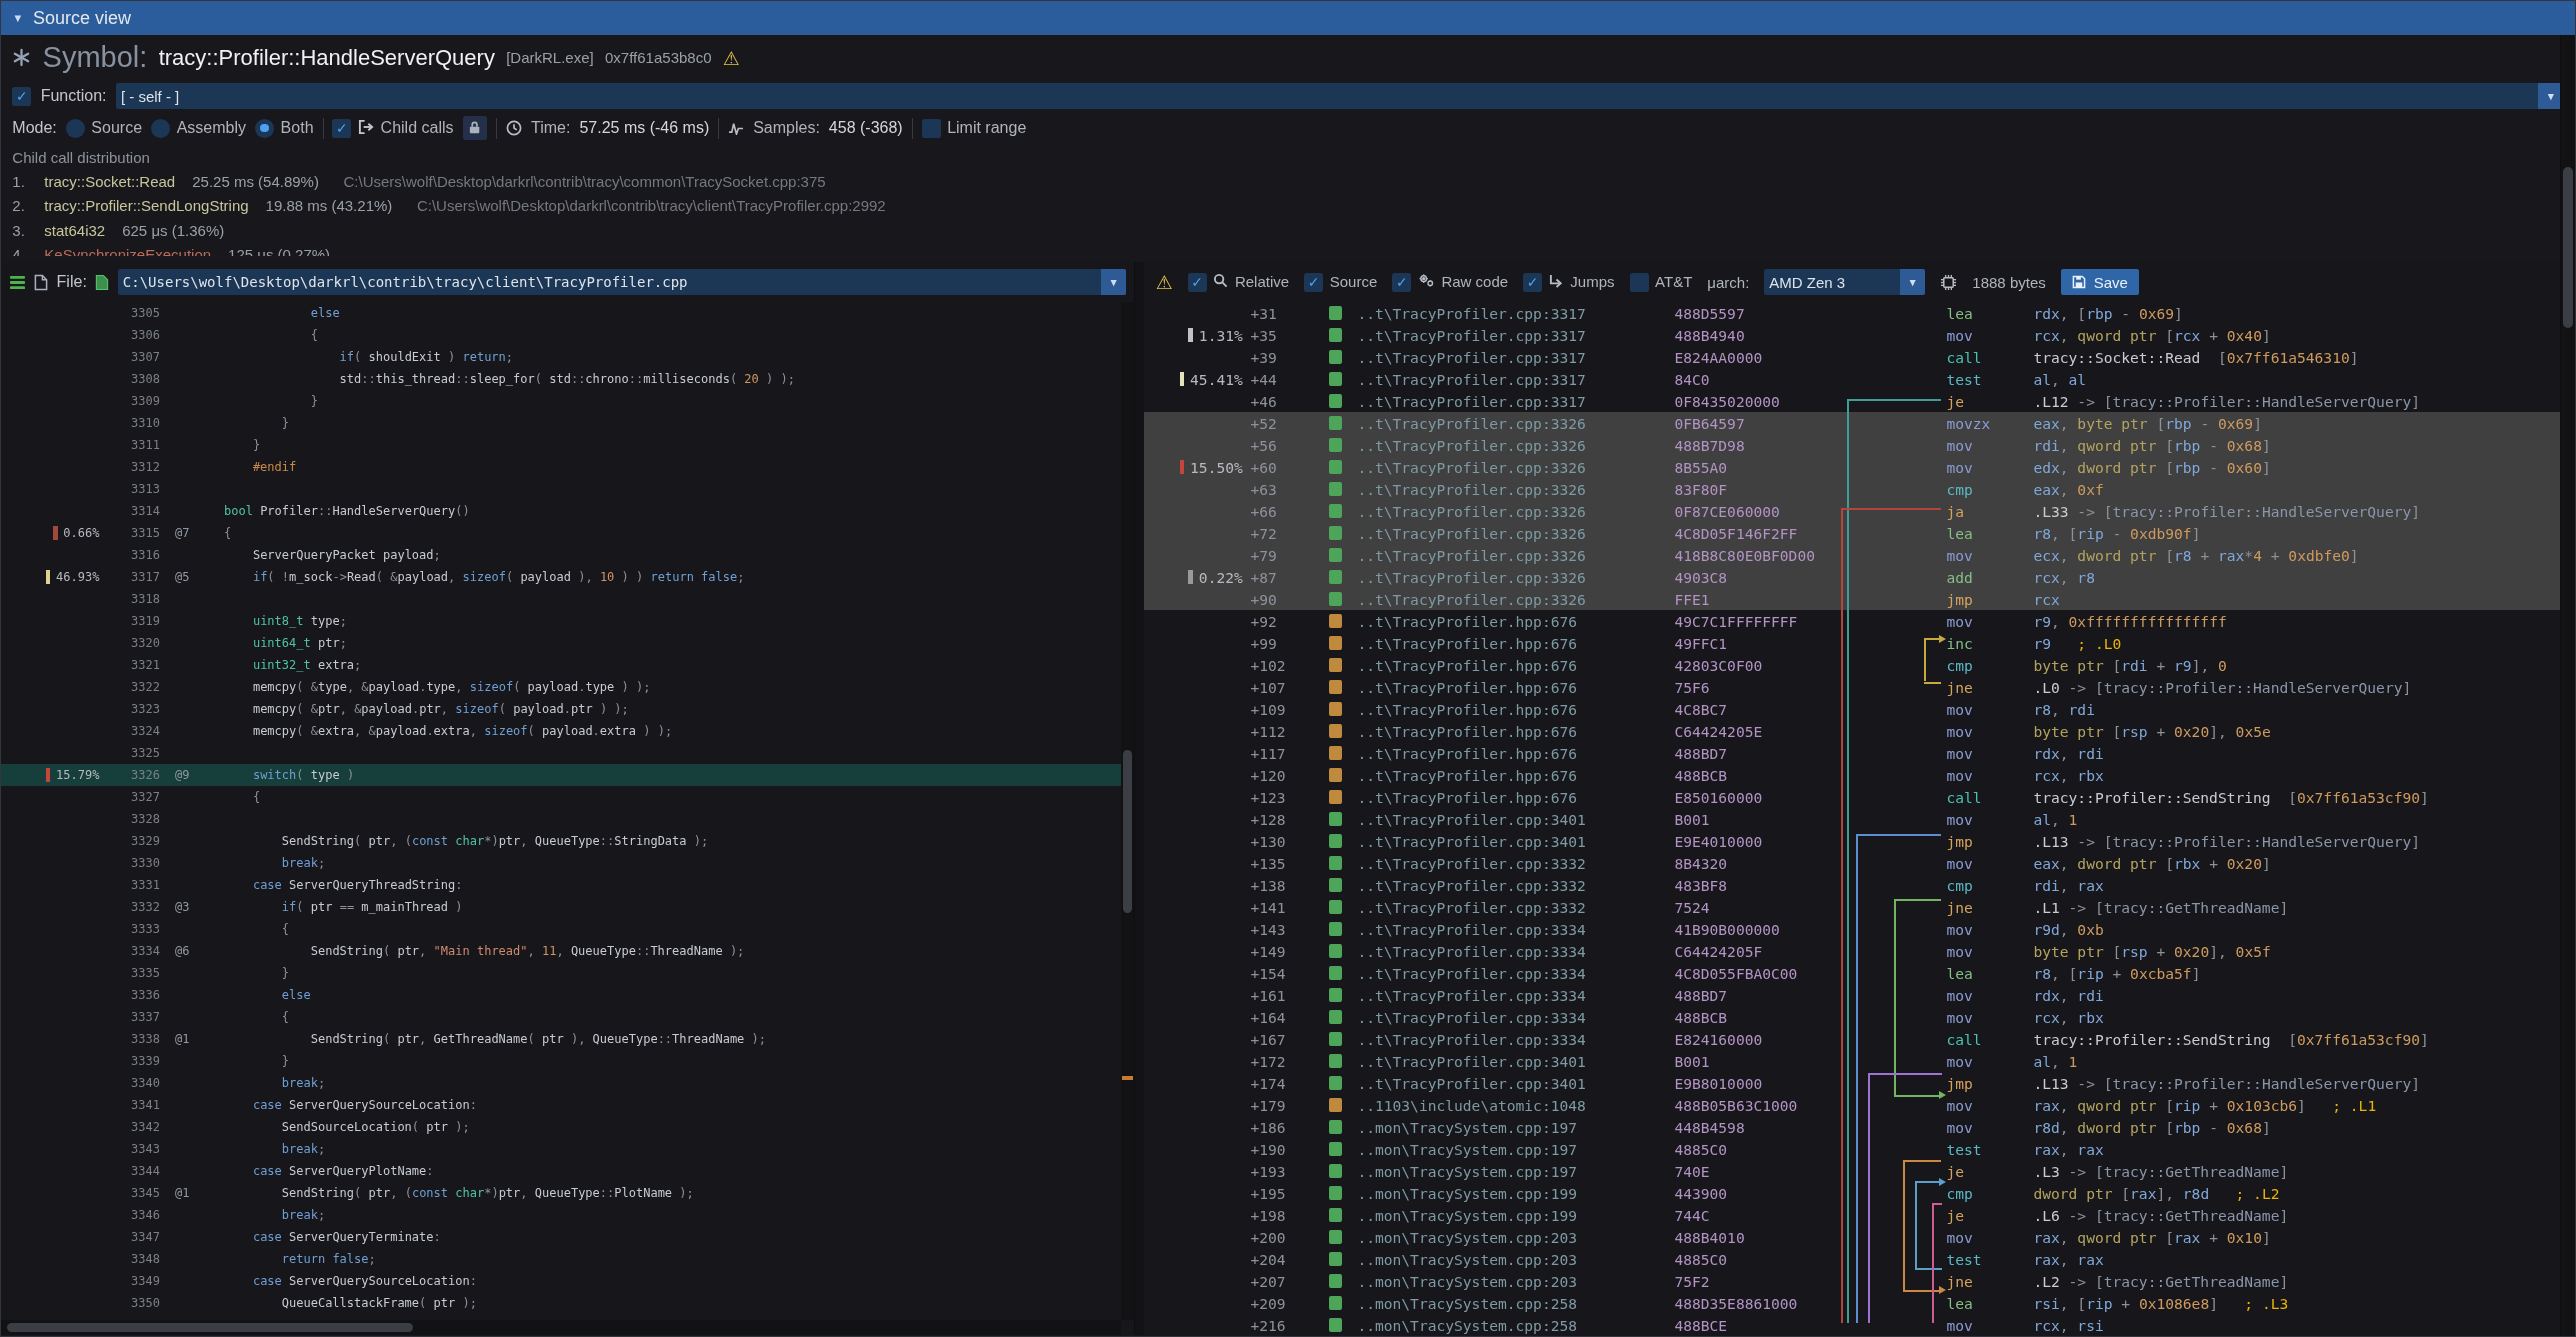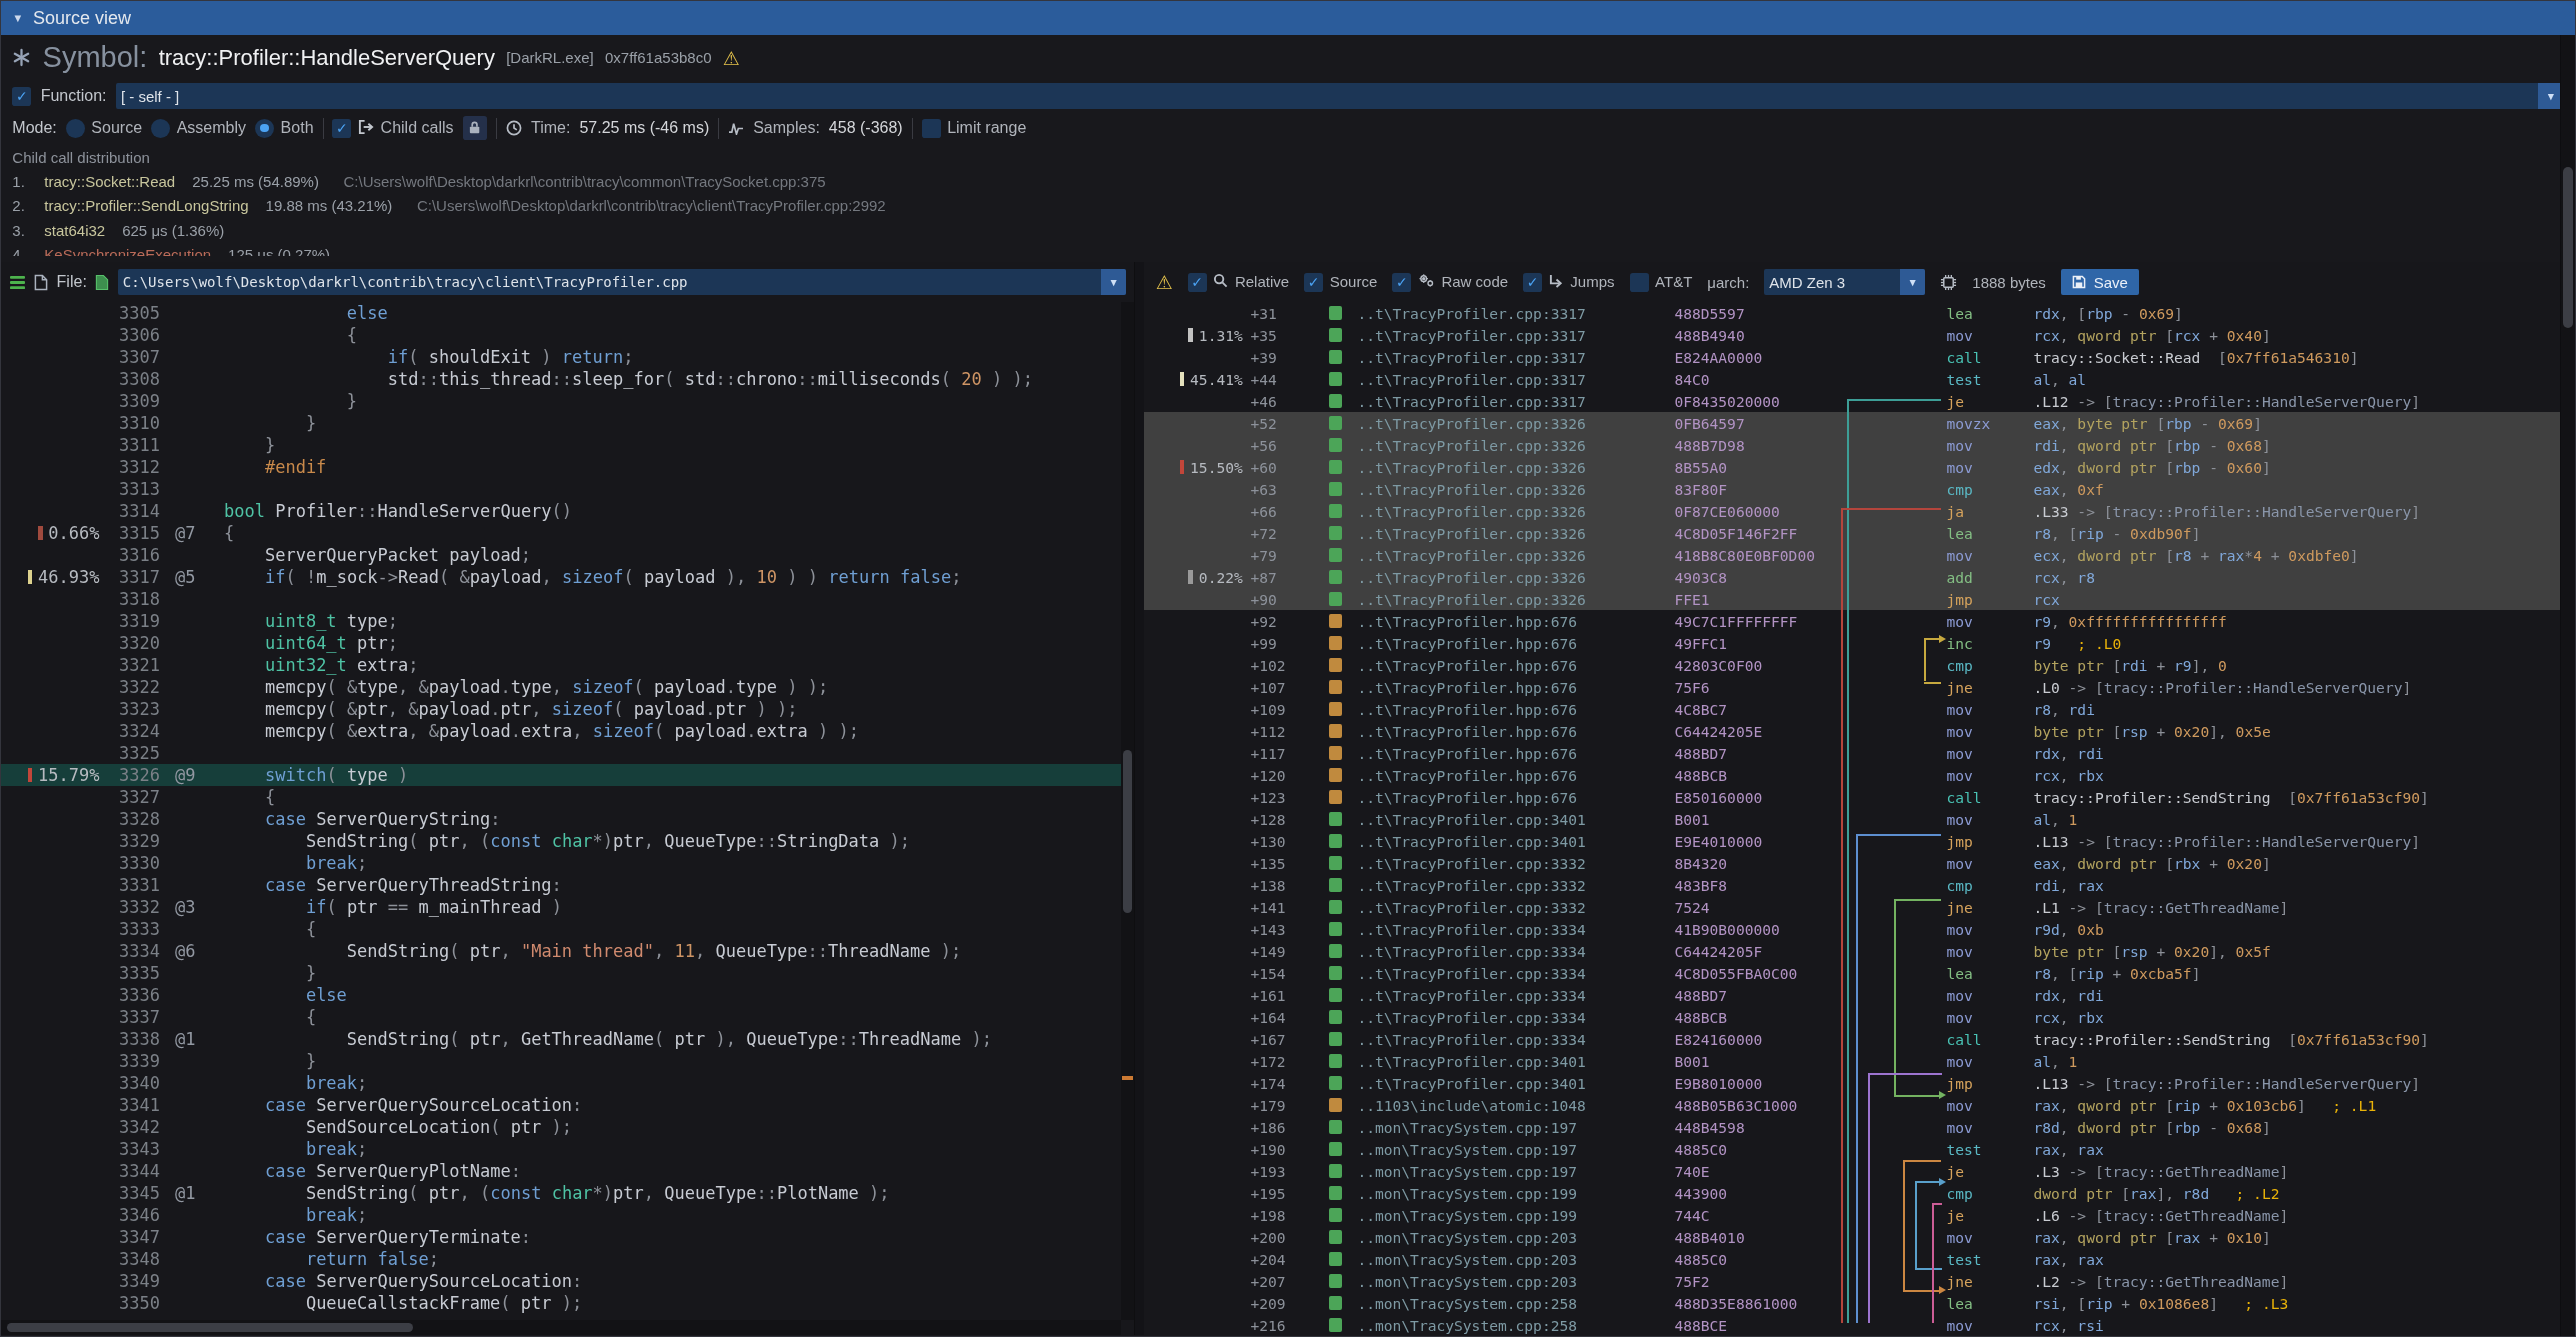--- a/index.html
+++ b/index.html
@@ -58,21 +58,21 @@
   
   .panes{position:absolute;top:261px;left:0;right:15px;bottom:0.9px;display:flex}
   .left-pane{width:1134px;flex:none;position:relative;background:#17171b;border-right:0.9px solid #0e0e10}
   .splitter{width:9.4px;flex:none;background:#131317}
   .right-pane{flex:1;position:relative;background:#17171b}
 
   .file-bar{height:40px;display:flex;align-items:center;gap:8.5px;padding:0 7.6px}
   .mono{font-family:"DejaVu Sans Mono",monospace}
 
   .src-rows{position:absolute;top:40px;left:0;right:13.2px;bottom:15px;overflow:hidden;
-    font-family:"DejaVu Sans Mono",monospace;font-size:17px}
+    font-family:"DejaVu Sans Mono",monospace;font-size:12px}
   .src-row{height:22px;display:flex;align-items:center;white-space:pre}
   .src-row.hl{background:#163e3a}
   .pct-cell{width:106px;display:flex;align-items:center;justify-content:flex-end;gap:5.7px;
     padding-right:7.6px;flex:none}
   .pct-bar{width:4.7px;height:14px;display:inline-block;flex:none}
   .pct-txt{color:#b6bac0}
   .lnum{width:68px;text-align:right;color:#7b8087;padding-right:15px;flex:none}
   .lmark{width:49px;color:#9298a2;flex:none}
   .lcode{flex:1;overflow:hidden}
 
@@ -283,21 +283,21 @@
           <div class="src-row"><span class="pct-cell"><span class="pct-txt"></span></span><span class="lnum">3318</span><span class="lmark"></span><span class="lcode"></span></div>
           <div class="src-row"><span class="pct-cell"><span class="pct-txt"></span></span><span class="lnum">3319</span><span class="lmark"></span><span class="lcode">    <span class="ty">uint8_t</span> <span class="id">type</span><span class="pun">;</span></span></div>
           <div class="src-row"><span class="pct-cell"><span class="pct-txt"></span></span><span class="lnum">3320</span><span class="lmark"></span><span class="lcode">    <span class="ty">uint64_t</span> <span class="id">ptr</span><span class="pun">;</span></span></div>
           <div class="src-row"><span class="pct-cell"><span class="pct-txt"></span></span><span class="lnum">3321</span><span class="lmark"></span><span class="lcode">    <span class="ty">uint32_t</span> <span class="id">extra</span><span class="pun">;</span></span></div>
           <div class="src-row"><span class="pct-cell"><span class="pct-txt"></span></span><span class="lnum">3322</span><span class="lmark"></span><span class="lcode">    <span class="id">memcpy</span><span class="pun">(</span> <span class="pun">&amp;</span><span class="id">type</span><span class="pun">,</span> <span class="pun">&amp;</span><span class="id">payload</span><span class="pun">.</span><span class="id">type</span><span class="pun">,</span> <span class="kw">sizeof</span><span class="pun">(</span> <span class="id">payload</span><span class="pun">.</span><span class="id">type</span> <span class="pun">)</span> <span class="pun">)</span><span class="pun">;</span></span></div>
           <div class="src-row"><span class="pct-cell"><span class="pct-txt"></span></span><span class="lnum">3323</span><span class="lmark"></span><span class="lcode">    <span class="id">memcpy</span><span class="pun">(</span> <span class="pun">&amp;</span><span class="id">ptr</span><span class="pun">,</span> <span class="pun">&amp;</span><span class="id">payload</span><span class="pun">.</span><span class="id">ptr</span><span class="pun">,</span> <span class="kw">sizeof</span><span class="pun">(</span> <span class="id">payload</span><span class="pun">.</span><span class="id">ptr</span> <span class="pun">)</span> <span class="pun">)</span><span class="pun">;</span></span></div>
           <div class="src-row"><span class="pct-cell"><span class="pct-txt"></span></span><span class="lnum">3324</span><span class="lmark"></span><span class="lcode">    <span class="id">memcpy</span><span class="pun">(</span> <span class="pun">&amp;</span><span class="id">extra</span><span class="pun">,</span> <span class="pun">&amp;</span><span class="id">payload</span><span class="pun">.</span><span class="id">extra</span><span class="pun">,</span> <span class="kw">sizeof</span><span class="pun">(</span> <span class="id">payload</span><span class="pun">.</span><span class="id">extra</span> <span class="pun">)</span> <span class="pun">)</span><span class="pun">;</span></span></div>
           <div class="src-row"><span class="pct-cell"><span class="pct-txt"></span></span><span class="lnum">3325</span><span class="lmark"></span><span class="lcode"></span></div>
           <div class="src-row hl"><span class="pct-cell"><span class="pct-bar" style="background:#c2463a"></span><span class="pct-txt">15.79%</span></span><span class="lnum">3326</span><span class="lmark">@9</span><span class="lcode">    <span class="kw">switch</span><span class="pun">(</span> <span class="id">type</span> <span class="pun">)</span></span></div>
           <div class="src-row"><span class="pct-cell"><span class="pct-txt"></span></span><span class="lnum">3327</span><span class="lmark"></span><span class="lcode">    <span class="pun">{</span></span></div>
-          <div class="src-row"><span class="pct-cell"><span class="pct-txt"></span></span><span class="lnum">3328</span><span class="lmark"></span><span class="lcode">    <span class="kw">case</span> <span class="id">ServerQueryString</span><span class="pun">:</span></span></div>
+          <div class="src-row"><span class="pct-cell"><span class="pct-txt"></span></span><span class="lnum">3328</span><span class="lmark"></span></div>
           <div class="src-row"><span class="pct-cell"><span class="pct-txt"></span></span><span class="lnum">3329</span><span class="lmark"></span><span class="lcode">        <span class="id">SendString</span><span class="pun">(</span> <span class="id">ptr</span><span class="pun">,</span> <span class="pun">(</span><span class="kw">const</span> <span class="ty">char</span><span class="pun">*</span><span class="pun">)</span><span class="id">ptr</span><span class="pun">,</span> <span class="id">QueueType</span><span class="pun">:</span><span class="pun">:</span><span class="id">StringData</span> <span class="pun">)</span><span class="pun">;</span></span></div>
           <div class="src-row"><span class="pct-cell"><span class="pct-txt"></span></span><span class="lnum">3330</span><span class="lmark"></span><span class="lcode">        <span class="kw">break</span><span class="pun">;</span></span></div>
           <div class="src-row"><span class="pct-cell"><span class="pct-txt"></span></span><span class="lnum">3331</span><span class="lmark"></span><span class="lcode">    <span class="kw">case</span> <span class="id">ServerQueryThreadString</span><span class="pun">:</span></span></div>
           <div class="src-row"><span class="pct-cell"><span class="pct-txt"></span></span><span class="lnum">3332</span><span class="lmark">@3</span><span class="lcode">        <span class="kw">if</span><span class="pun">(</span> <span class="id">ptr</span> <span class="pun">=</span><span class="pun">=</span> <span class="id">m_mainThread</span> <span class="pun">)</span></span></div>
           <div class="src-row"><span class="pct-cell"><span class="pct-txt"></span></span><span class="lnum">3333</span><span class="lmark"></span><span class="lcode">        <span class="pun">{</span></span></div>
           <div class="src-row"><span class="pct-cell"><span class="pct-txt"></span></span><span class="lnum">3334</span><span class="lmark">@6</span><span class="lcode">            <span class="id">SendString</span><span class="pun">(</span> <span class="id">ptr</span><span class="pun">,</span> <span class="str">"Main thread"</span><span class="pun">,</span> <span class="num">11</span><span class="pun">,</span> <span class="id">QueueType</span><span class="pun">:</span><span class="pun">:</span><span class="id">ThreadName</span> <span class="pun">)</span><span class="pun">;</span></span></div>
           <div class="src-row"><span class="pct-cell"><span class="pct-txt"></span></span><span class="lnum">3335</span><span class="lmark"></span><span class="lcode">        <span class="pun">}</span></span></div>
           <div class="src-row"><span class="pct-cell"><span class="pct-txt"></span></span><span class="lnum">3336</span><span class="lmark"></span><span class="lcode">        <span class="kw">else</span></span></div>
           <div class="src-row"><span class="pct-cell"><span class="pct-txt"></span></span><span class="lnum">3337</span><span class="lmark"></span><span class="lcode">        <span class="pun">{</span></span></div>
           <div class="src-row"><span class="pct-cell"><span class="pct-txt"></span></span><span class="lnum">3338</span><span class="lmark">@1</span><span class="lcode">            <span class="id">SendString</span><span class="pun">(</span> <span class="id">ptr</span><span class="pun">,</span> <span class="id">GetThreadName</span><span class="pun">(</span> <span class="id">ptr</span> <span class="pun">)</span><span class="pun">,</span> <span class="id">QueueType</span><span class="pun">:</span><span class="pun">:</span><span class="id">ThreadName</span> <span class="pun">)</span><span class="pun">;</span></span></div>

